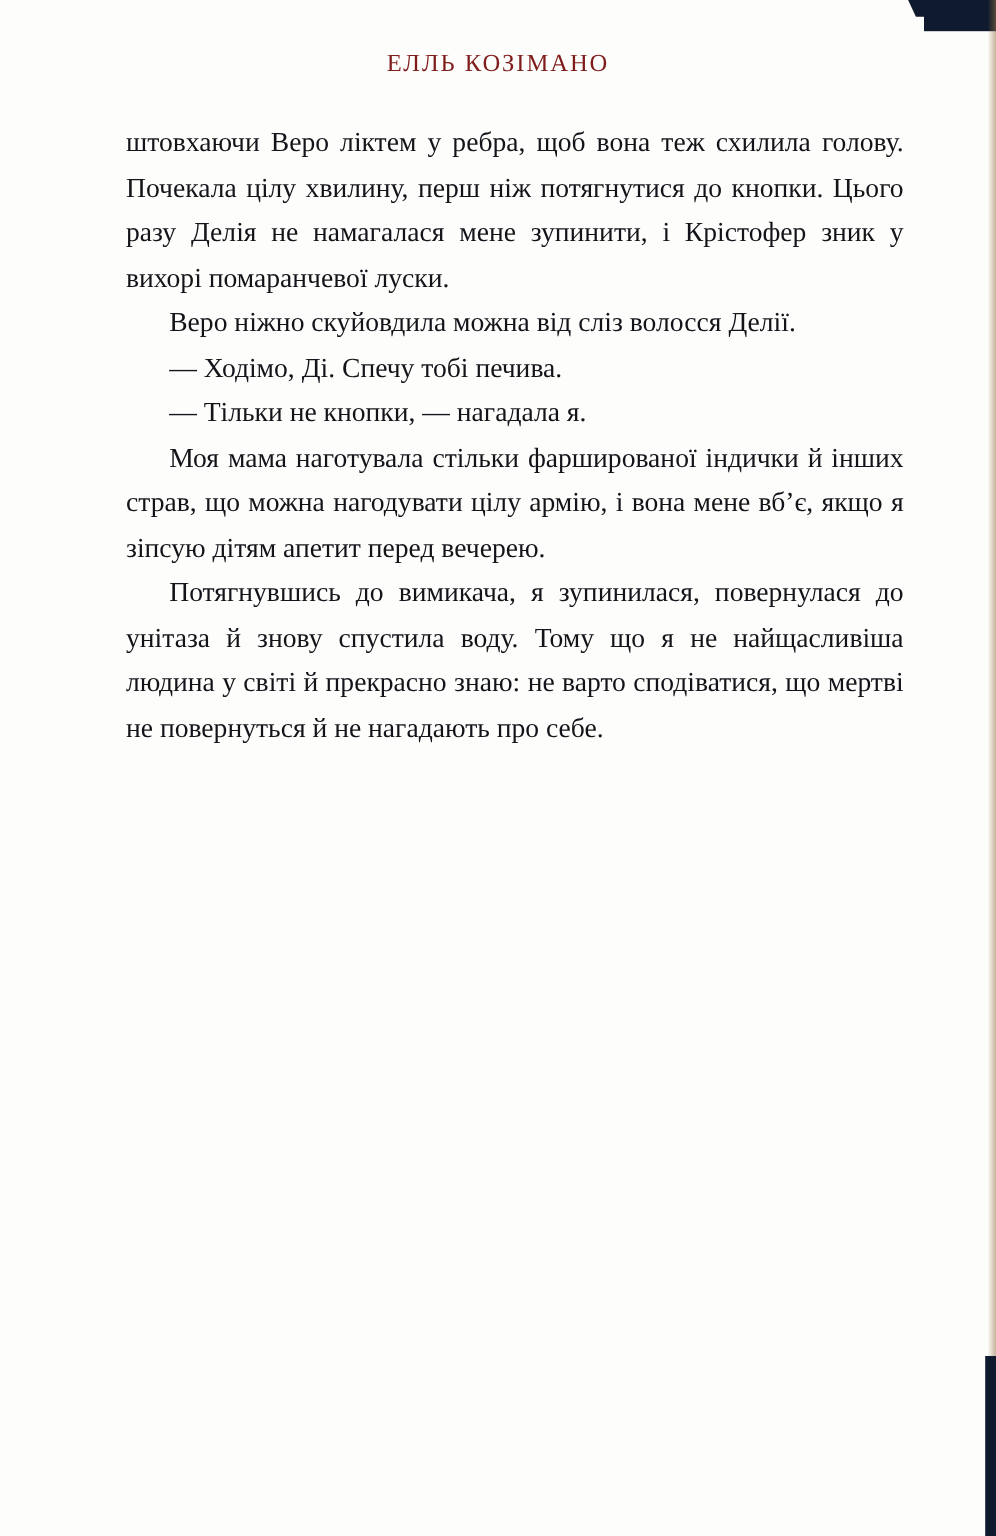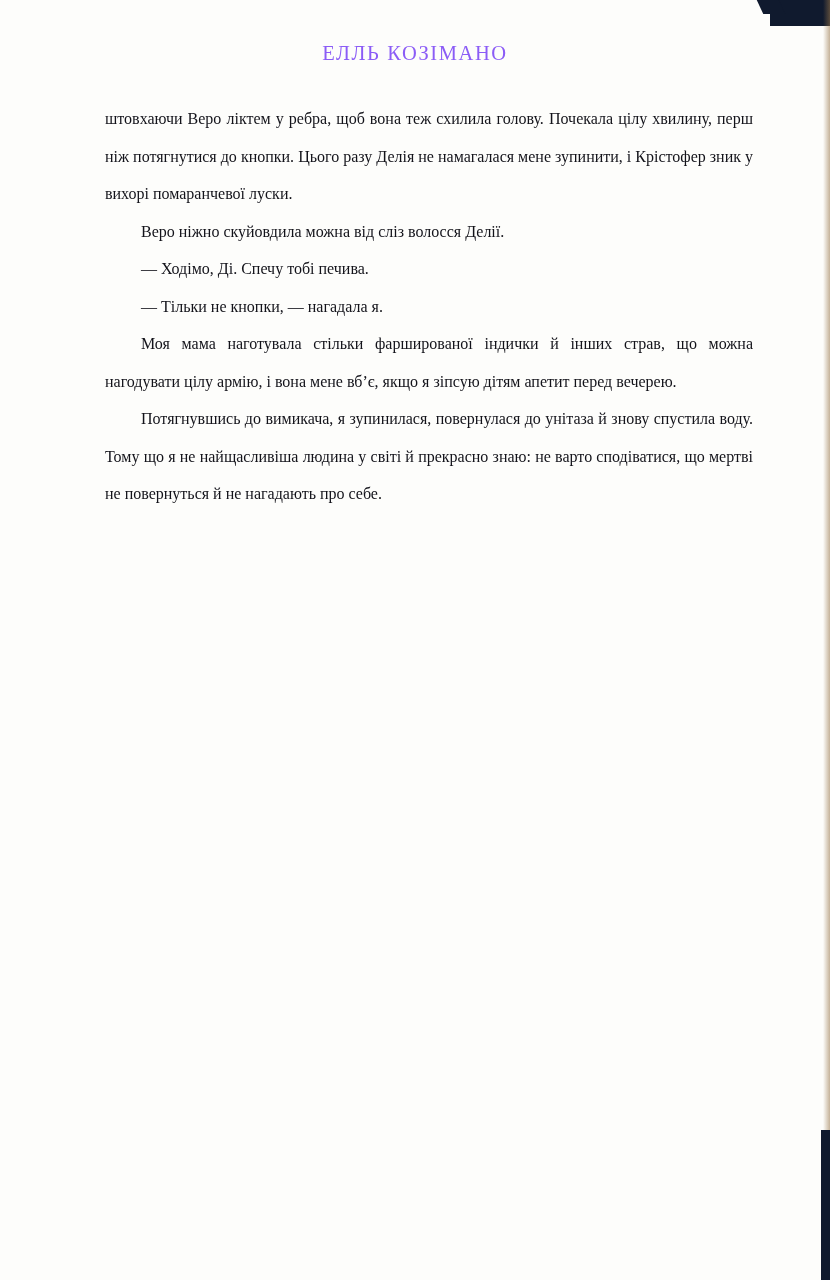--- a/index.html
+++ b/index.html
@@ -54,28 +54,28 @@
   .running-head {
     position: absolute;
     top: 42px;
     left: 0;
     width: 830px;
     text-align: center;
     font-size: 20.5px;
     letter-spacing: 1.6px;
     font-variant: small-caps;
     text-transform: uppercase;
-    color: #8b5cf6;
+    color: #7f1d1d;
   }
   .body-text {
     position: absolute;
     top: 100px;
     left: 105px;
     width: 648px;
-    font-size: 16px;
+    font-size: 23px;
     line-height: 37.5px;
     text-align: justify;
     text-justify: inter-word;
     hyphens: manual;
   }
   .body-text p {
     margin: 0;
     text-indent: 36px;
   }
   .body-text p.noindent {

